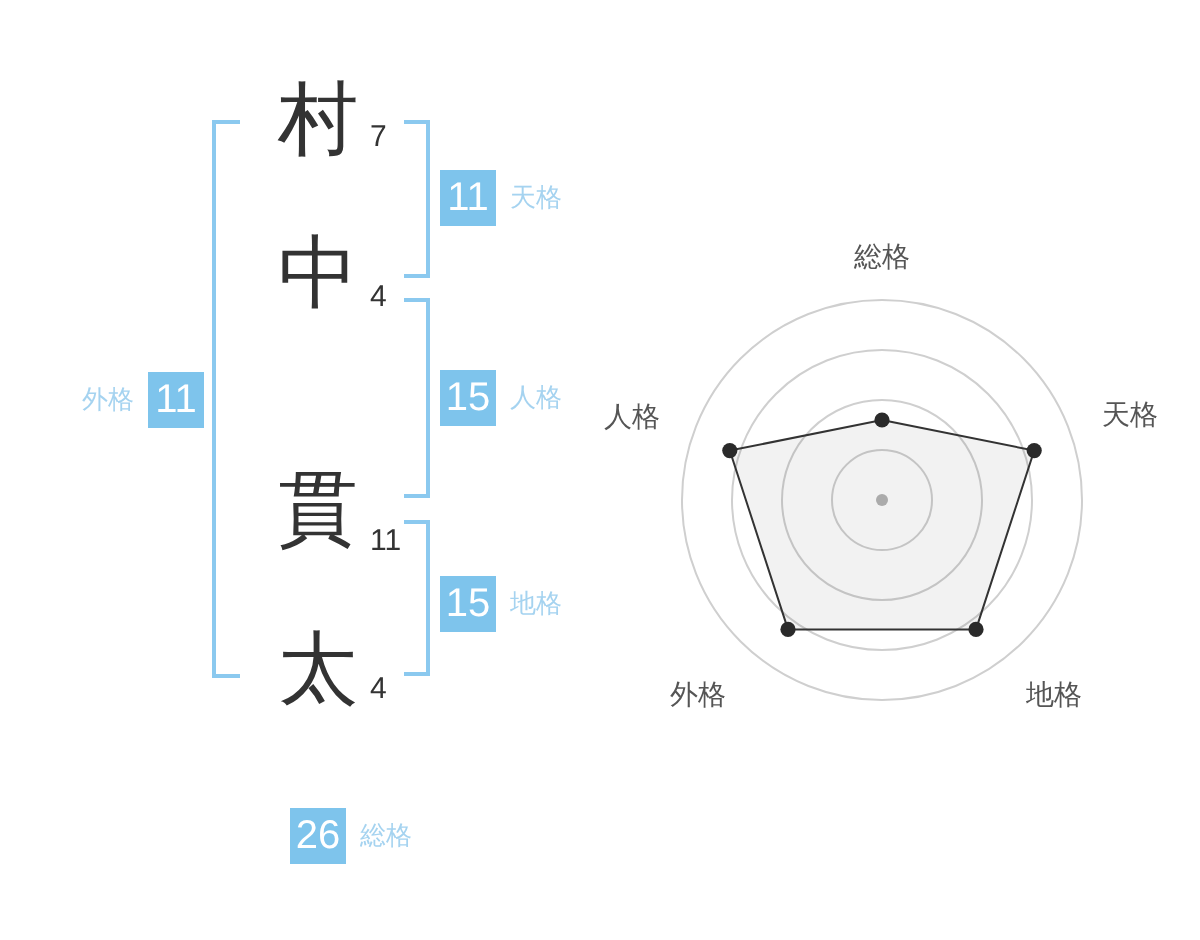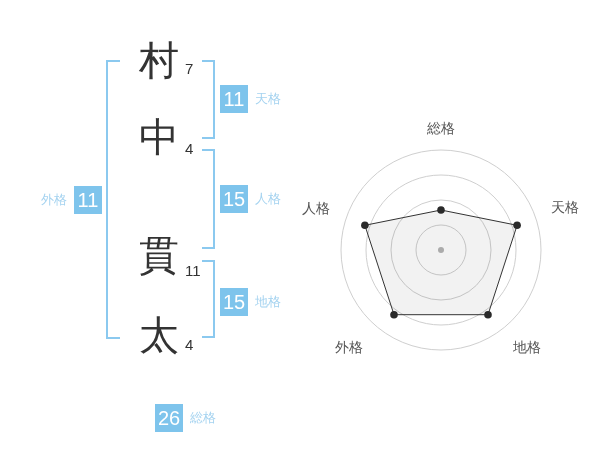--- a/index.html
+++ b/index.html
@@ -72,21 +72,21 @@
   }
   .badge-label{
     color:#a5d3f0;
     font-size:13px;
     white-space:nowrap;
   }
   .row-ten{left:220px;top:85px;}
   .row-jin{left:220px;top:185px;}
   .row-chi{left:220px;top:288px;}
   .row-gai{left:41px;top:186px;}
-  .row-sou{left:155px;top:404px;}
+  .row-sou{left:145px;top:404px;}
 
   
   .radar-wrap{
     position:absolute;left:301px;top:110px;
     width:280px;height:260px;
   }
   .axis-label{
     font-size:14px;
     fill:#555555;
   }

